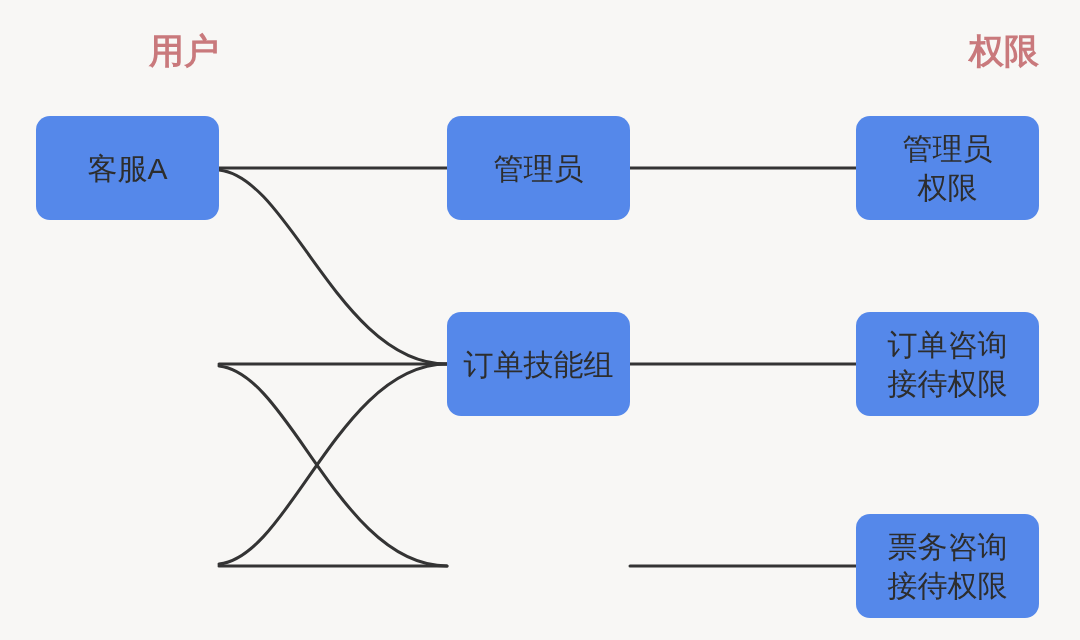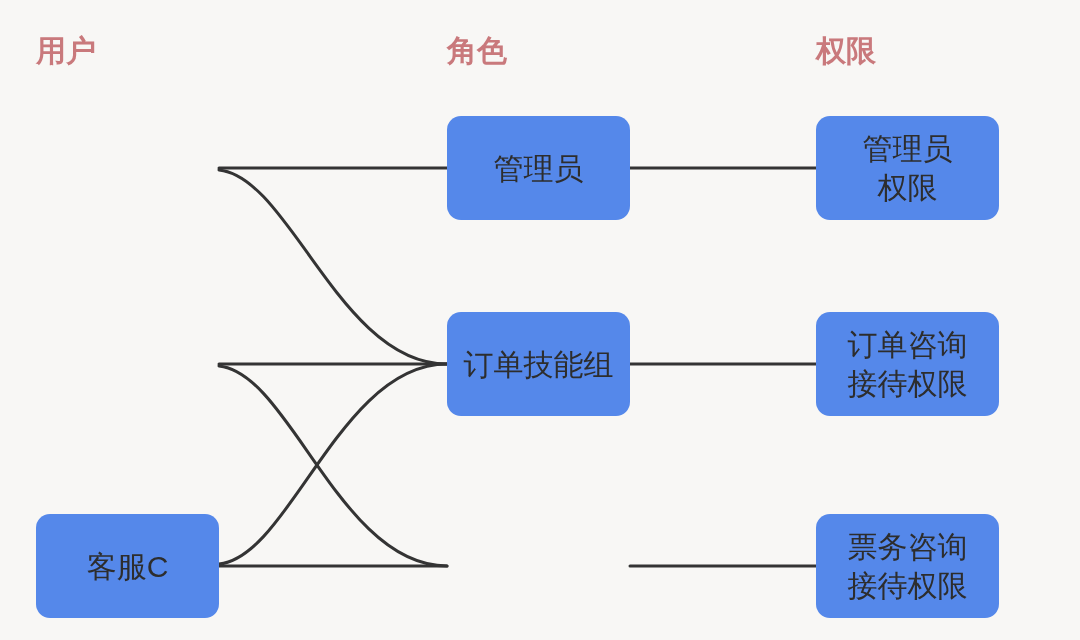--- a/index.html
+++ b/index.html
@@ -6,34 +6,34 @@
   .stage{
     position:relative;width:1080px;height:640px;
     background:var(--background,#F8F7F5);
     font-family:"Liberation Sans","DejaVu Sans",sans-serif;
     overflow:hidden;
   }
   .edges{position:absolute;left:0;top:0;width:1080px;height:640px;}
   .edge{fill:none;stroke:var(--edge,#343434);stroke-width:3;stroke-linecap:round;}
   .col-header{
     position:absolute;top:34px;width:183px;height:34px;
-    text-align:left;font-size:30px;line-height:34px;font-weight:bold;
+    text-align:right;font-size:35px;line-height:34px;font-weight:bold;
     color:var(--header-text,#C9797C);
   }
   .node{
     position:absolute;width:183px;height:104px;
     background:var(--node-fill,#5588EA);
     border-radius:14px;
     display:flex;align-items:center;justify-content:center;
     text-align:center;font-size:30px;line-height:1.3;
     color:var(--node-text,#2D2D2D);
     white-space:pre-line;
   }
   
-  .c1{left:36px}.c2{left:447px}.c3{left:816px}
+  .c1{left:36px}.c2{left:447px}.c3{left:856px}
   
   .r1{top:116px}.r2{top:312px}.r3{top:514px}
 </style>
 </head>
 <body>
 
 <div class="stage">
 
   <svg class="edges" viewBox="0 0 1080 640">
     <path class="edge" d="M219 168 L447 168"></path>
@@ -41,24 +41,23 @@
     <path class="edge" d="M219 566 L447 566"></path>
     <path class="edge" d="M219 170 C290 177, 340 364, 447 364"></path>
     <path class="edge" d="M219 366 C290 373, 340 566, 447 566"></path>
     <path class="edge" d="M219 564 C290 557, 340 364, 447 364"></path>
     <path class="edge" d="M630 168 L856 168"></path>
     <path class="edge" d="M630 364 L856 364"></path>
     <path class="edge" d="M630 566 L856 566"></path>
   </svg>
 
   <div class="col-header c1">用户</div>
-  <div class="col-header c2">角色</div>
   <div class="col-header c3">权限</div>
 
-  <div class="node c1 r3">客服C</div>
+  <div class="node c1 r1">客服A</div>
 
   <div class="node c2 r1">管理员</div>
   <div class="node c2 r2">订单技能组</div>
 
   <div class="node c3 r1">管理员
 权限</div>
   <div class="node c3 r2">订单咨询
 接待权限</div>
   <div class="node c3 r3">票务咨询
 接待权限</div>

